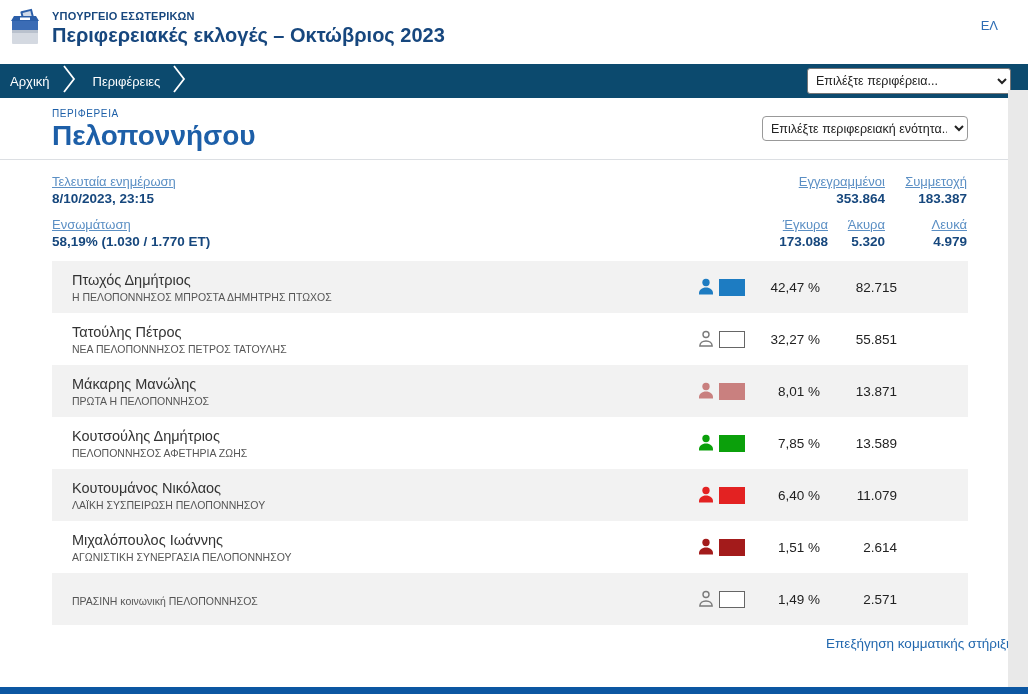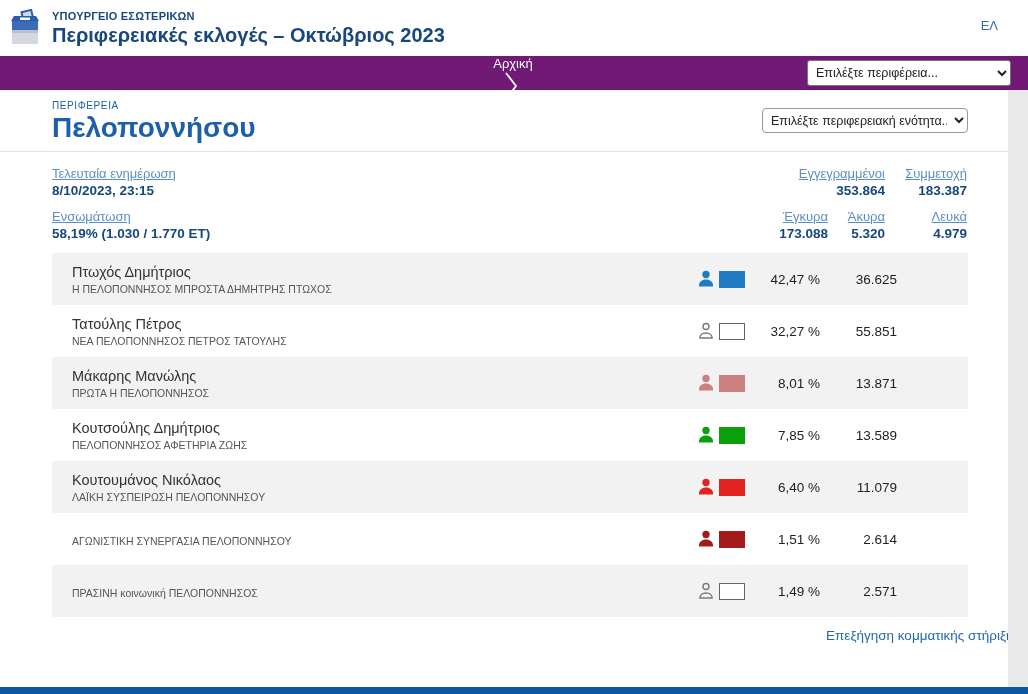--- a/index.html
+++ b/index.html
@@ -1,29 +1,29 @@
 <!DOCTYPE html>
 <html><head>
 <meta charset="utf-8">
 <style>
   * { margin:0; padding:0; box-sizing:border-box; }
   html,body { background:#fff; }
   body { font-family:"Liberation Sans", sans-serif; }
   .page { position:relative; width:1028px; height:694px; background:#fff; overflow:hidden; }
 
   
-  .site-header { height:56px; display:flex; align-items:flex-start; padding:8px 0 0 8px; position:relative; }
+  .site-header { height:64px; display:flex; align-items:flex-start; padding:8px 0 0 8px; position:relative; }
   .logo { width:34px; height:38px; flex:0 0 auto; }
   .head-text { margin-left:10px; padding-top:2px; }
   .ministry { font-size:11px; font-weight:bold; color:#17477e; letter-spacing:.2px; }
   .site-title { font-size:20px; font-weight:bold; color:#17477e; margin-top:2px; }
   .lang { position:absolute; right:30px; top:18px; font-size:13px; color:#2e6db4; cursor:pointer; }
 
   
-  .crumbbar { height:34px; background:#701a75; display:flex; align-items:center; position:relative;flex-direction:column; }
+  .crumbbar { height:34px; background:#0c4a6e; display:flex; align-items:center; position:relative; }
   .crumb { color:#fff; font-size:13px; padding:0 12px 0 10px; cursor:pointer; }
   .crumb-chev { margin-right:6px; }
   .region-select { position:absolute; right:17px; top:4px; width:204px; height:26px;
     font-size:12.5px; font-family:"Liberation Sans",sans-serif; border:1px solid #767676; border-radius:3px;
     background:#fff; color:#222; padding:0 4px; }
 
   
   .title-sec { height:62px; padding:10px 0 0 52px; position:relative; border-bottom:1px solid #dcdfe3; }
   .region-label { font-size:10px; color:#1d5fa8; letter-spacing:.6px; }
   .region-title { font-size:28px; font-weight:600; color:#1d5fa8; margin-top:1px; }
@@ -165,21 +165,21 @@
       <div class="party">Η ΠΕΛΟΠΟΝΝΗΣΟΣ ΜΠΡΟΣΤΑ ΔΗΜΗΤΡΗΣ ΠΤΩΧΟΣ</div>
     </div>
     <div class="icon-cell">
       <span class="person" style="color: rgb(29, 124, 194);"><svg viewBox="0 0 24 24" width="20" height="20">
                 <circle cx="12" cy="6.6" r="4.4" fill="currentColor"></circle>
                 <path d="M12 12.6c-4.9 0-8.4 3-8.4 6.9V21h16.8v-1.5c0-3.9-3.5-6.9-8.4-6.9z" fill="currentColor"></path>
               </svg></span>
       <span class="flag" style="background: rgb(29, 124, 194); border-color: rgb(29, 124, 194);"></span>
     </div>
     <div class="pct">42,47 %</div>
-    <div class="votes">36.625</div>
+    <div class="votes">82.715</div>
     <div class="seats"></div>
   </div>
         <div class="row">
     <div class="name-cell">
       <div class="cand">Τατούλης Πέτρος</div>
       <div class="party">ΝΕΑ ΠΕΛΟΠΟΝΝΗΣΟΣ ΠΕΤΡΟΣ ΤΑΤΟΥΛΗΣ</div>
     </div>
     <div class="icon-cell">
       <span class="person" style="color: rgb(122, 122, 122);"><svg viewBox="0 0 24 24" width="20" height="20">
                 <circle cx="12" cy="6.6" r="3.6" fill="none" stroke="currentColor" stroke-width="1.7"></circle>
@@ -234,20 +234,21 @@
                 <path d="M12 12.6c-4.9 0-8.4 3-8.4 6.9V21h16.8v-1.5c0-3.9-3.5-6.9-8.4-6.9z" fill="currentColor"></path>
               </svg></span>
       <span class="flag" style="background: rgb(227, 34, 34); border-color: rgb(227, 34, 34);"></span>
     </div>
     <div class="pct">6,40 %</div>
     <div class="votes">11.079</div>
     <div class="seats"></div>
   </div>
         <div class="row">
     <div class="name-cell">
+      <div class="cand">Μιχαλόπουλος Ιωάννης</div>
       <div class="party">ΑΓΩΝΙΣΤΙΚΗ ΣΥΝΕΡΓΑΣΙΑ ΠΕΛΟΠΟΝΝΗΣΟΥ</div>
     </div>
     <div class="icon-cell">
       <span class="person" style="color: rgb(163, 27, 27);"><svg viewBox="0 0 24 24" width="20" height="20">
                 <circle cx="12" cy="6.6" r="4.4" fill="currentColor"></circle>
                 <path d="M12 12.6c-4.9 0-8.4 3-8.4 6.9V21h16.8v-1.5c0-3.9-3.5-6.9-8.4-6.9z" fill="currentColor"></path>
               </svg></span>
       <span class="flag" style="background: rgb(163, 27, 27); border-color: rgb(163, 27, 27);"></span>
     </div>
     <div class="pct">1,51 %</div>

